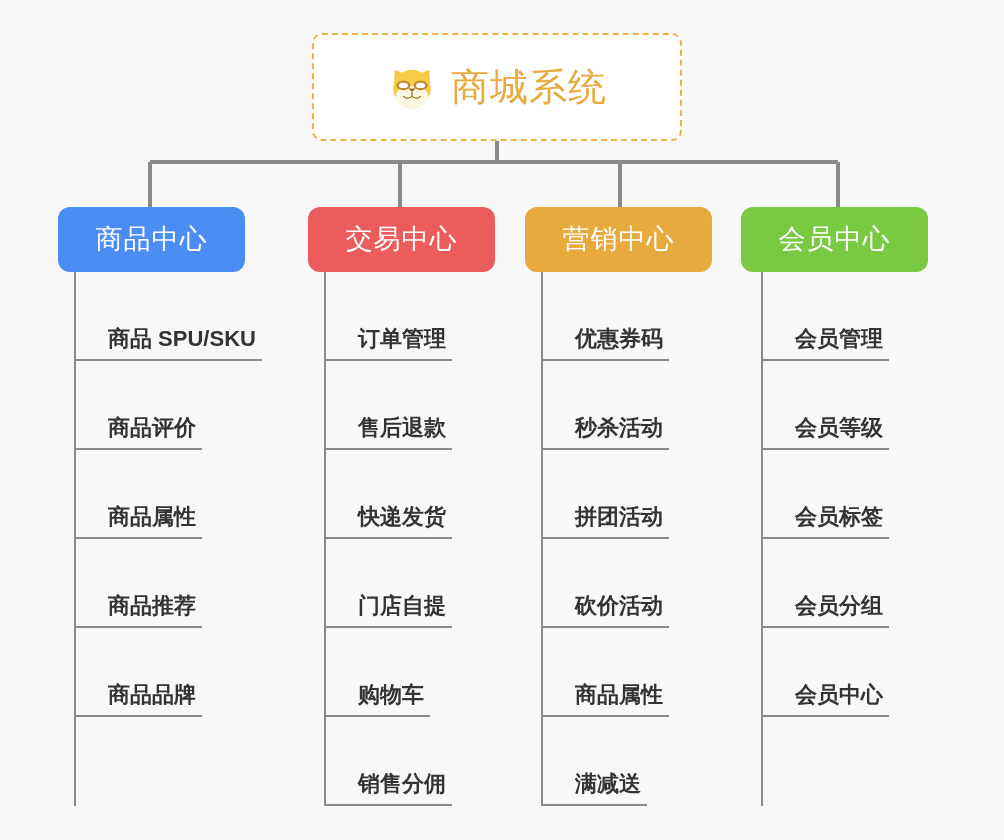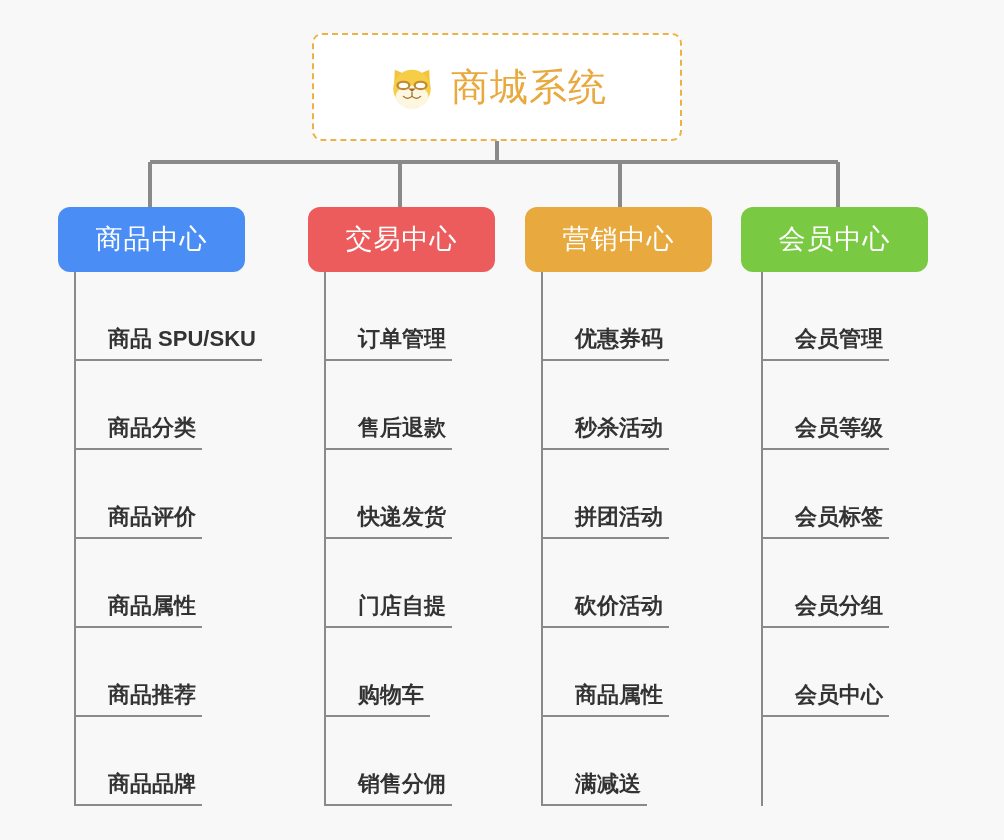--- a/index.html
+++ b/index.html
@@ -165,24 +165,20 @@
     <span class="category-label">商品中心</span>
   </div>
   <div class="leaf-column" style="left:74px;">
     <div class="leaf-trunk" style="height:534px;"></div>
     <div class="leaf-item">
       <span class="leaf-stub"></span>
       <span class="leaf-label">商品 SPU/SKU</span>
     </div>
     <div class="leaf-item">
       <span class="leaf-stub"></span>
-      <span class="leaf-label">商品分类</span>
-    </div>
-    <div class="leaf-item">
-      <span class="leaf-stub"></span>
       <span class="leaf-label">商品评价</span>
     </div>
     <div class="leaf-item">
       <span class="leaf-stub"></span>
       <span class="leaf-label">商品属性</span>
     </div>
     <div class="leaf-item">
       <span class="leaf-stub"></span>
       <span class="leaf-label">商品推荐</span>
     </div>

